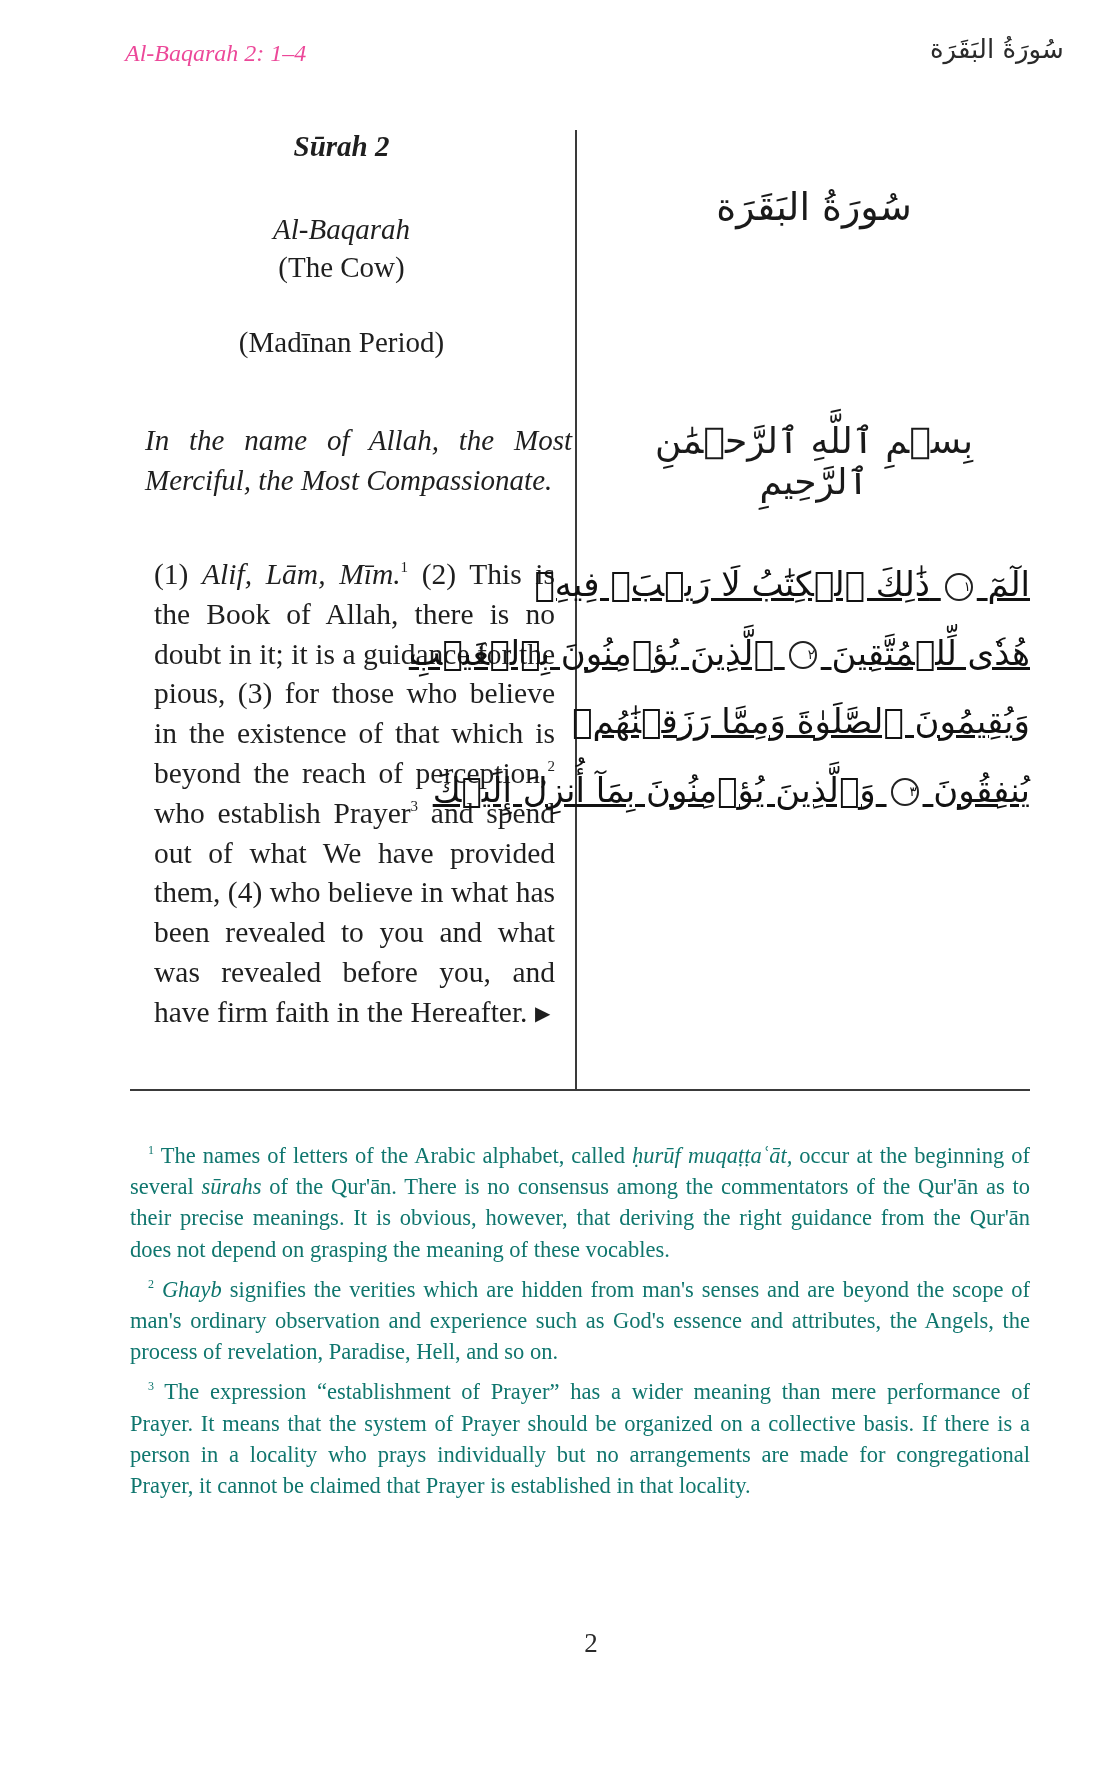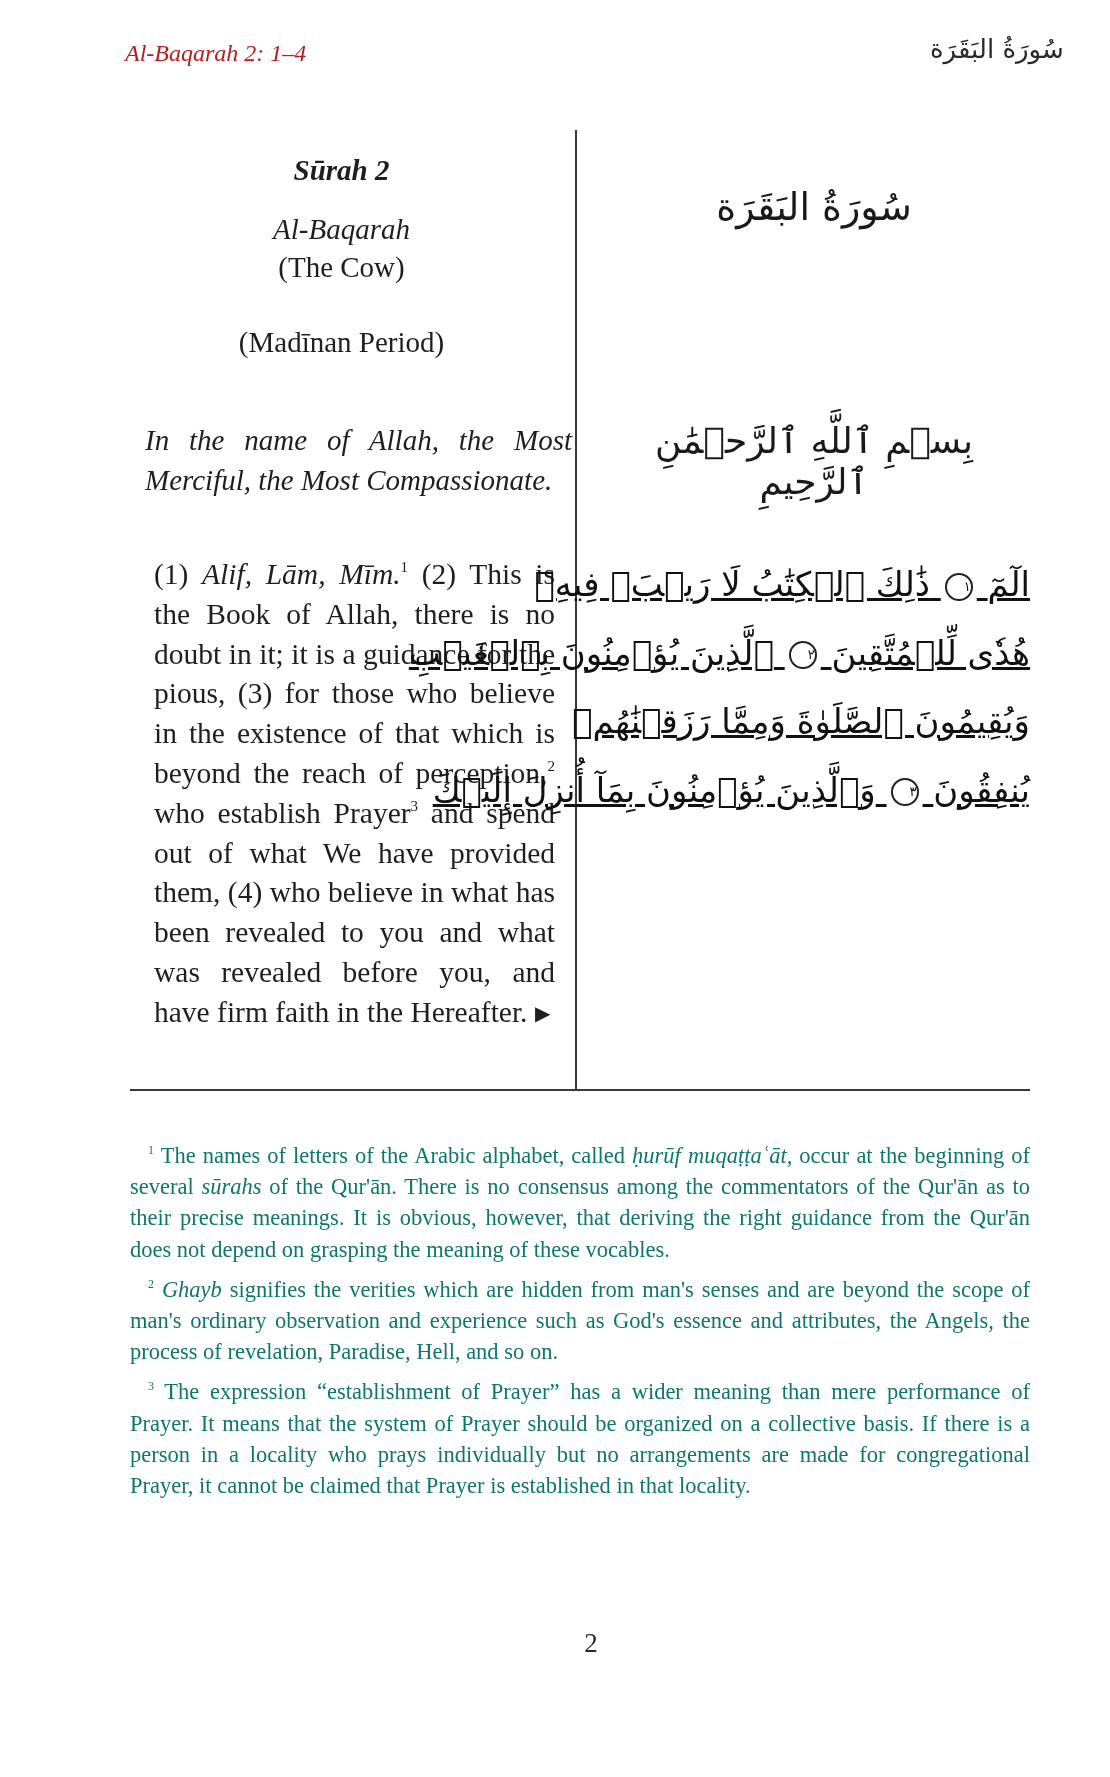--- a/index.html
+++ b/index.html
@@ -1,26 +1,26 @@
 <!DOCTYPE html>
 <html><head>
 <meta charset="utf-8">
 <style>
   html, body { margin: 0; padding: 0; background: #ffffff; }
   body { width: 1110px; height: 1777px; position: relative; overflow: hidden; color: #1f1f1f; font-family: "Liberation Serif", serif; }
   .abs { position: absolute; }
 
   
-  .run-head { left: 125px; top: 40px; font-style: italic; font-size: 24px; color: #b91c1c; white-space: nowrap; }
+  .run-head { left: 125px; top: 40px; font-style: italic; font-size: 24px; color: #ec4899; white-space: nowrap; }
   .run-head-ar { left: 930px; top: 34px; font-family: "DejaVu Sans", sans-serif; font-size: 26px; color: #2a2a2a; direction: rtl; white-space: nowrap; }
 
   
   .left-col { left: 128px; top: 130px; width: 427px; }
   .center-block { text-align: center; width: 427px; position: absolute; left: 0; }
-  .surah-num { top: 0px; font-weight: bold; font-style: italic; font-size: 29px; margin-top: 24px; }
+  .surah-num { top: 0px; font-weight: bold; font-style: italic; font-size: 29px; }
   .surah-name { top: 80px; font-weight: normal; font-style: italic; font-size: 29px; line-height: 38px; }
   .surah-en { top: 118px; font-size: 29px; line-height: 38px; }
   .period { top: 196px; font-size: 29px; }
   .bismillah-en { top: 290px; left: 17px; width: 427px; font-style: italic; font-size: 29px; line-height: 40px; text-align: justify; text-align-last: left; }
 
   .verses-en { top: 425px; left: 0; width: 427px; font-size: 29.5px; line-height: 39.8px; text-align: justify; }
   .verses-en .indent { padding-left: 26px; }
   .verses-en i { font-style: italic; }
   .verses-en sup { font-size: 15px; line-height: 0; vertical-align: 12px; }
   .arrow { font-size: 20px; vertical-align: 2px; }

